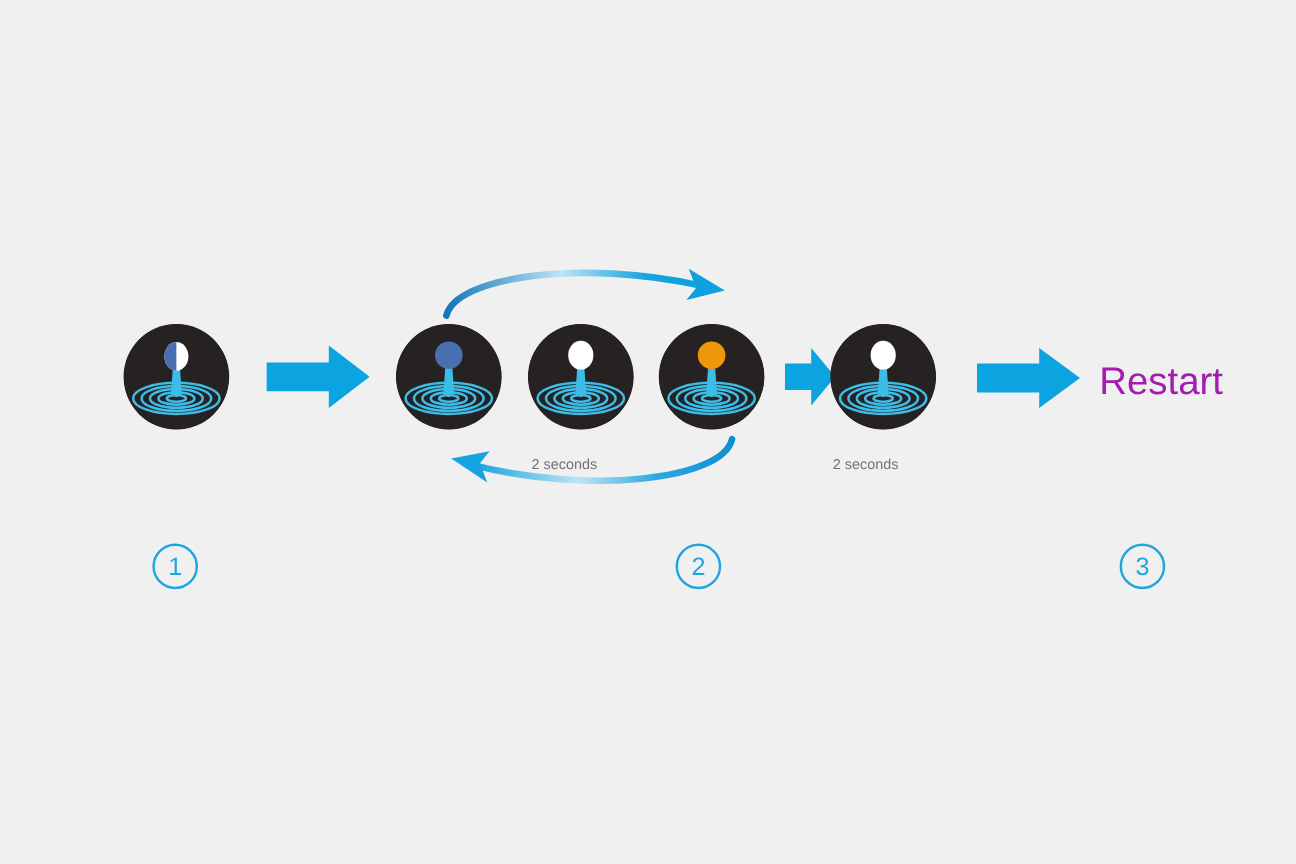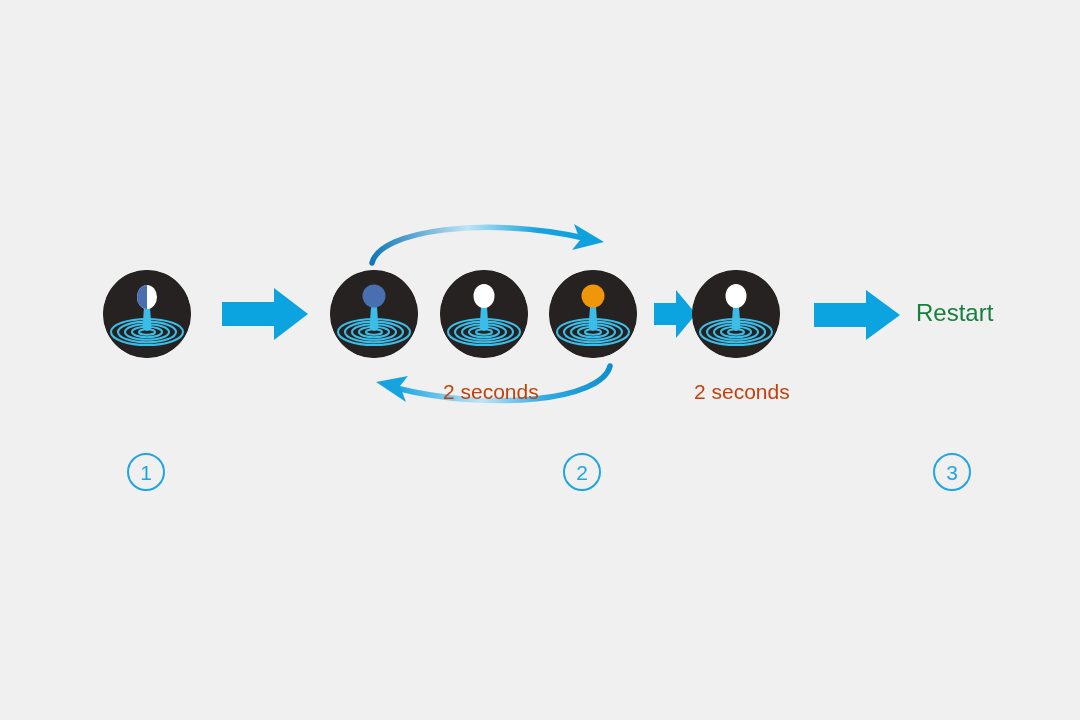--- a/index.html
+++ b/index.html
@@ -35,29 +35,29 @@
   .arrow { position: absolute; }
   .arrow svg { display: block; }
 
   
   .arc { position: absolute; }
   .arc svg { display: block; }
 
   
   .label {
     position: absolute;
-    color: #c2410c;
-    font-size: 21px;
+    color: #737373;
+    font-size: 12px;
     font-family: "Liberation Sans", sans-serif;
     white-space: nowrap;
   }
   .label-restart {
     position: absolute;
-    color: #15803d;
-    font-size: 24px;
+    color: #a21caf;
+    font-size: 32px;
     font-family: "Liberation Sans", sans-serif;
     white-space: nowrap;
   }
 
   
   .badge {
     position: absolute;
     width: 38px;
     height: 38px;
     border: 2px solid #1ea6e0;

